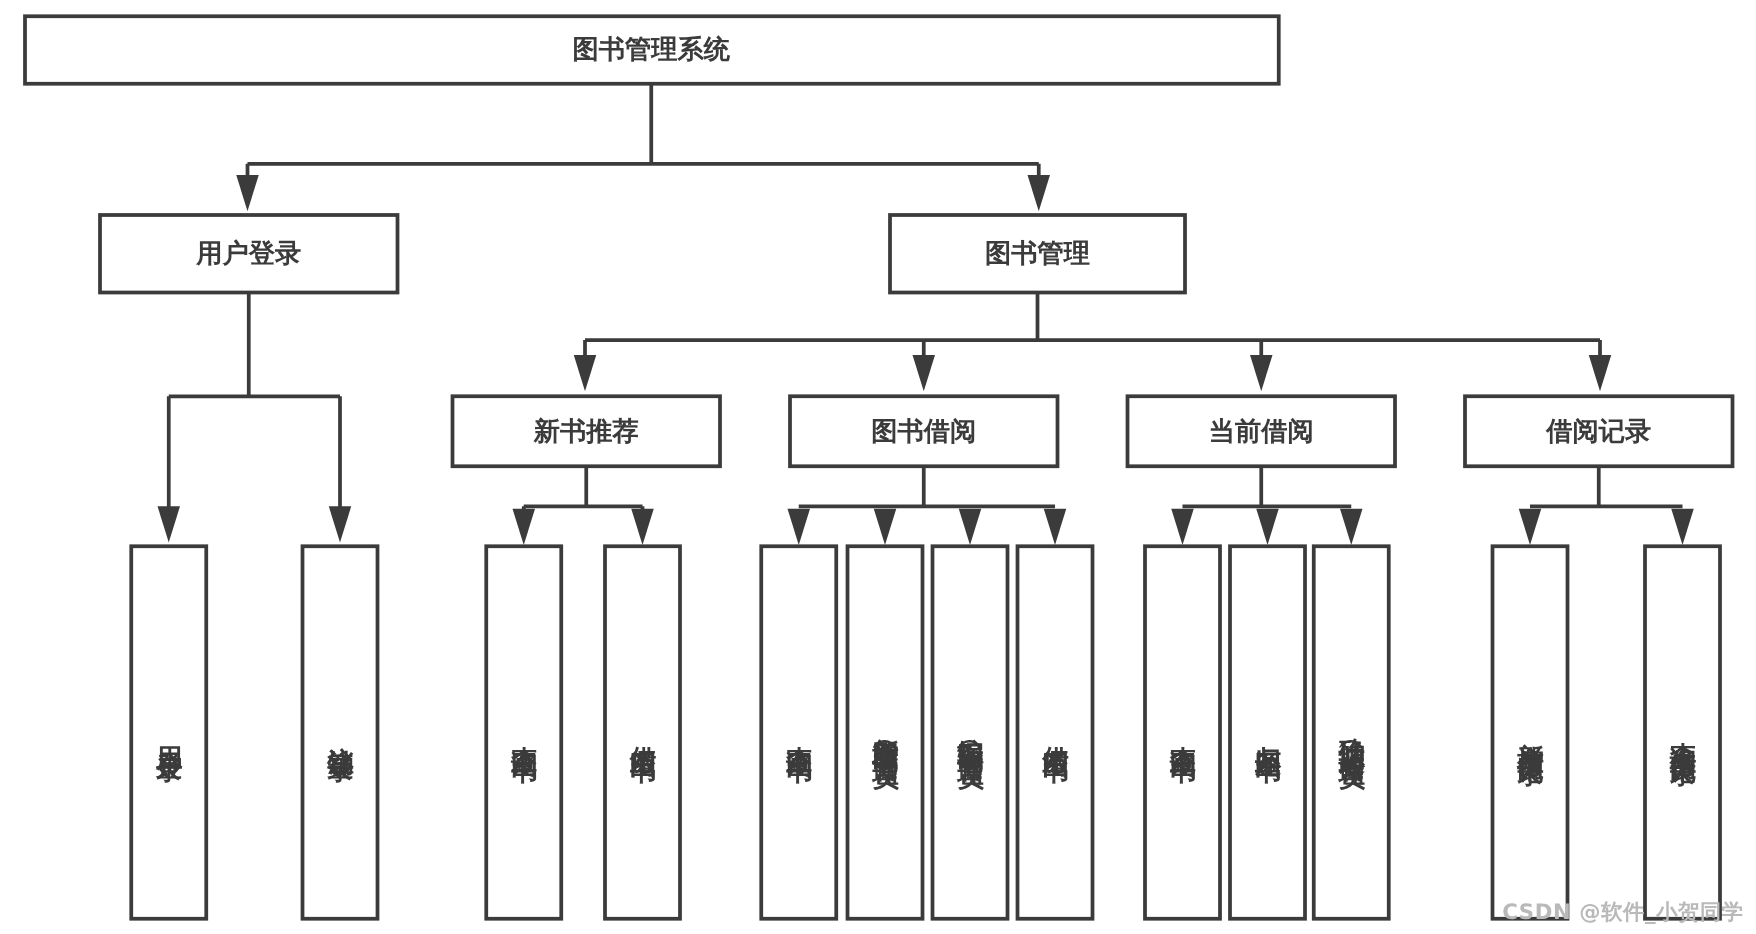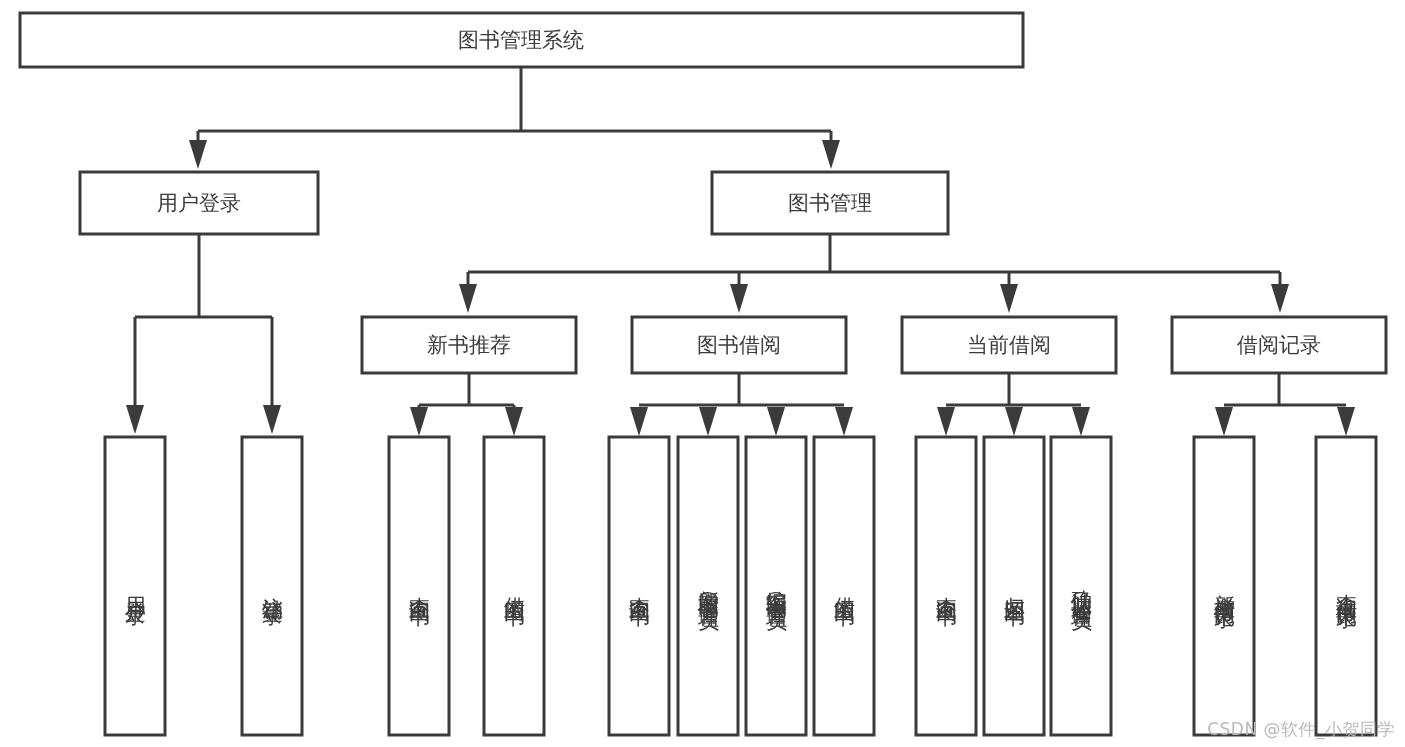--- a/index.html
+++ b/index.html
@@ -12,20 +12,21 @@
     width: 1405px;
     height: 747px;
     font-family: "DejaVu Sans", "Liberation Sans", sans-serif;
     overflow: hidden;
   }
   #diagram-root {
     position: relative;
     width: 1405px;
     height: 747px;
     background: #ffffff;
+    font-weight: bold;
   }
   svg.diagram-canvas {
     display: block;
     width: 1405px;
     height: 747px;
   }
   .node-box {
     fill: #ffffff;
     stroke: #3b3b3b;
     stroke-width: 3;

